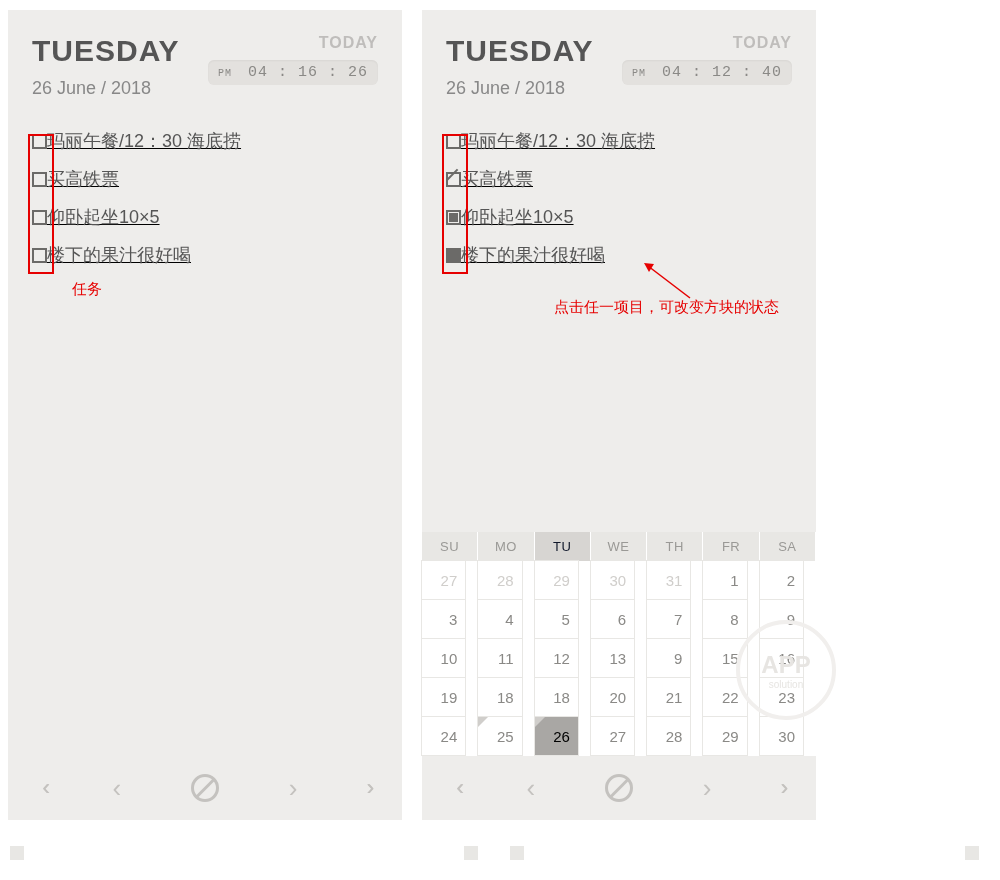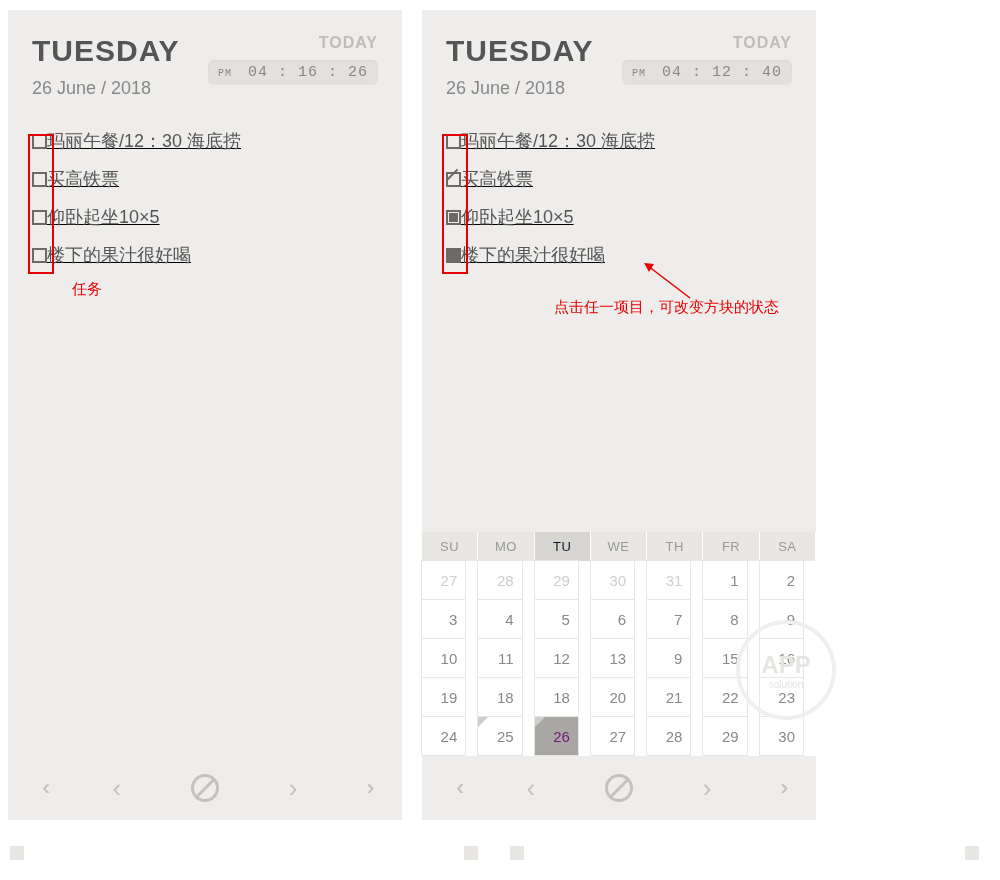--- a/index.html
+++ b/index.html
@@ -150,21 +150,21 @@
     justify-content:flex-end;
     padding-right:8px;
     font-size:15px;
     color:#8a8986;
     position:relative;
     margin:-1px 12px 0 -1px;
   }
   .cal-cell.other { color:#d0cecb; }
   .cal-cell.today {
     background:#a9a7a4;
-    color:#701a75;
+    color:#000000;
   }
   .cal-cell .corner {
     position:absolute;
     left:0; top:0;
     width:0; height:0;
     border-top:10px solid #d0cecb;
     border-right:10px solid transparent;
   }
   .navbar {
     height:64px;

